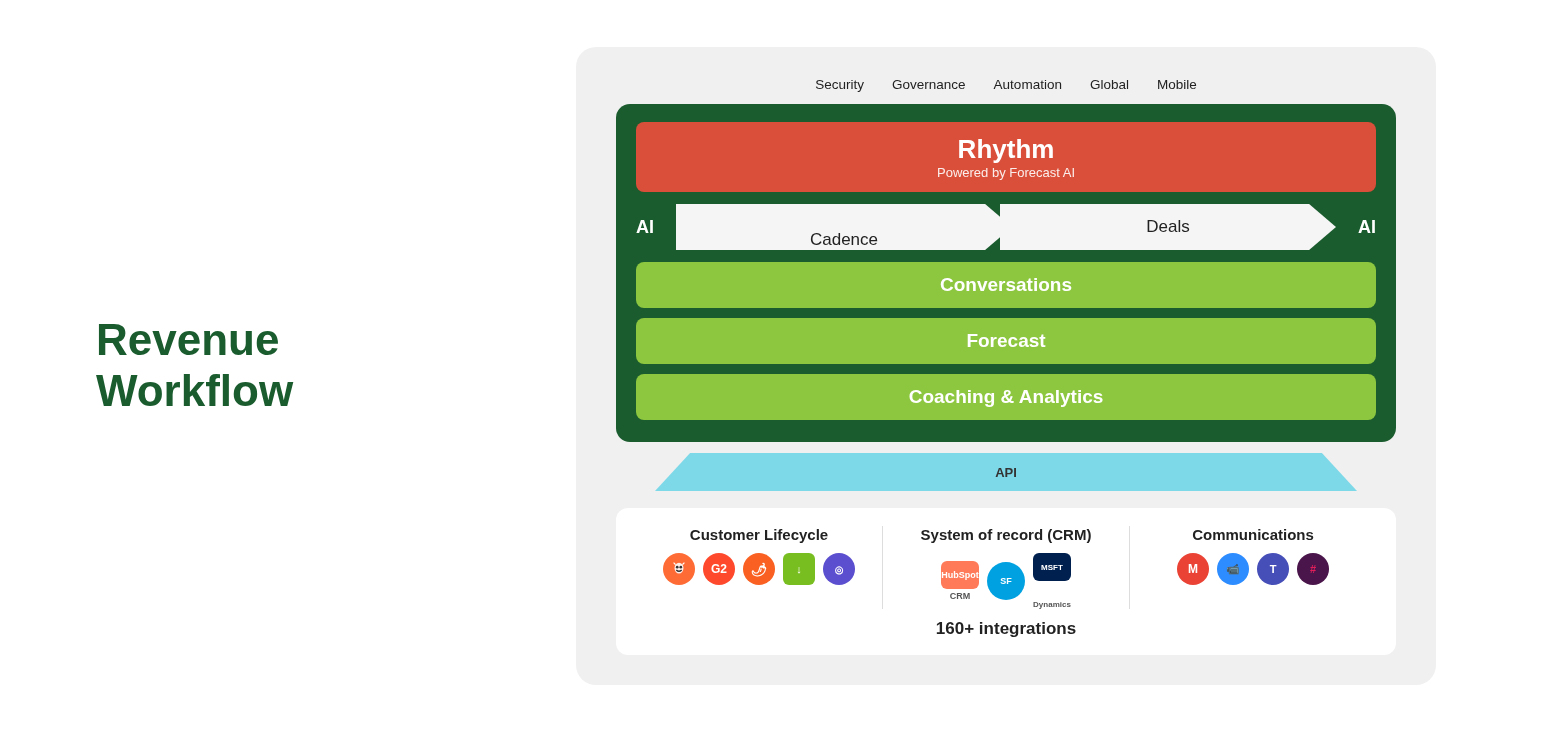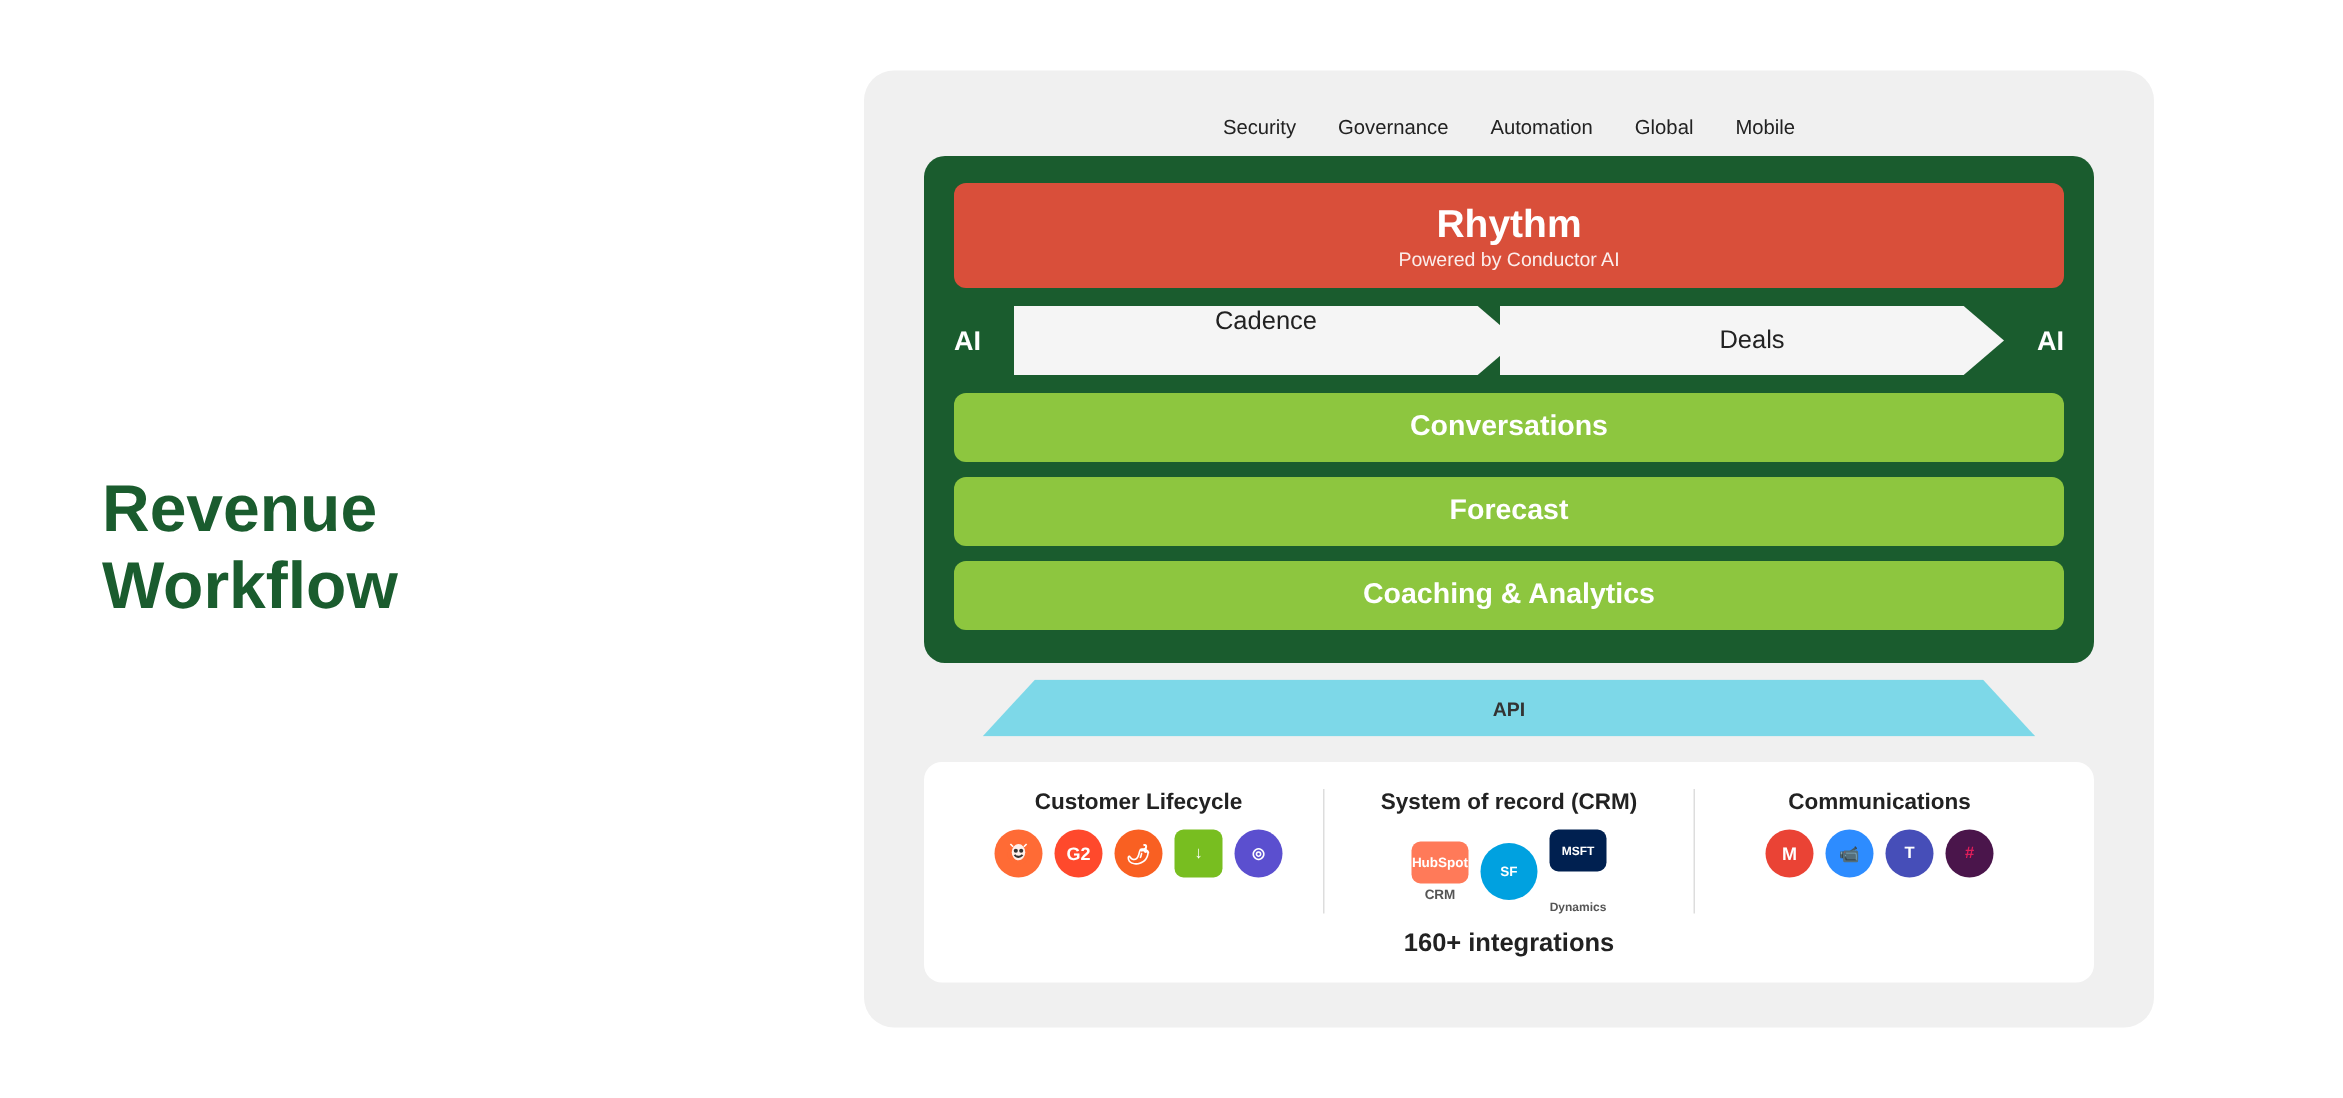--- a/index.html
+++ b/index.html
@@ -17,21 +17,21 @@
       display: flex;
       width: 100%;
       height: 100%;
       align-items: center;
     }
 
     
     .left-section {
       width: 480px;
       min-width: 480px;
-      padding: 0 68px;
+      padding: 0 96px;
       display: flex;
       align-items: flex-start;
       justify-content: flex-start;
     }
 
     .main-title {
       font-size: 44px;
       font-weight: 800;
       color: #1a5c2e;
       line-height: 1.15;
@@ -134,21 +134,21 @@
       flex: 1;
       align-items: center;
       gap: 0;
     }
 
     .arrow-cadence {
       background: #f5f5f5;
       flex: 1;
       height: 46px;
       display: flex;
-      align-items: flex-start;
+      align-items: flex-end;
       justify-content: center;
       font-size: 17px;
       font-weight: 500;
       color: #222;
       clip-path: polygon(0 0, 92% 0, 100% 50%, 92% 100%, 0 100%);
       position: relative;
       z-index: 1;
     }
 
     .arrow-deals {
@@ -332,21 +332,21 @@
         <span class="top-label">Governance</span>
         <span class="top-label">Automation</span>
         <span class="top-label">Global</span>
         <span class="top-label">Mobile</span>
       </div>
 
       <div class="green-box">
 
         <div class="rhythm-bar">
           <span class="rhythm-title">Rhythm</span>
-          <span class="rhythm-sub">Powered by Conductor AI</span>
+          <span class="rhythm-sub">Powered by Forecast AI</span>
         </div>
 
         <div class="cadence-deals-row">
           <span class="ai-label-left">AI</span>
           <div class="cadence-deals-arrows">
             <div class="arrow-cadence">
               <span>Cadence</span>
             </div>
             <div class="arrow-deals">
               <span>Deals</span>

